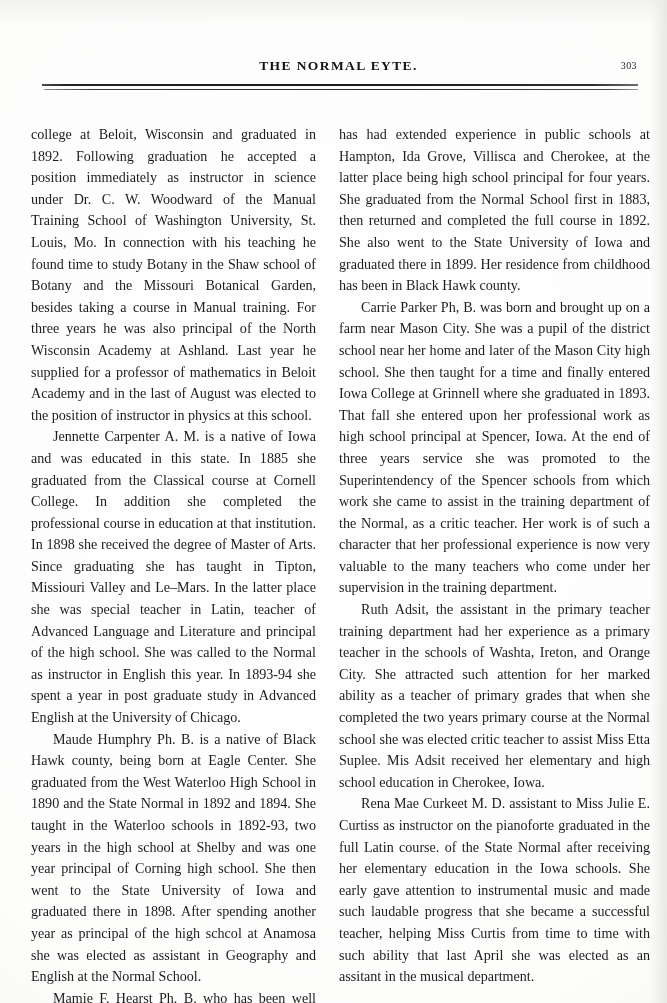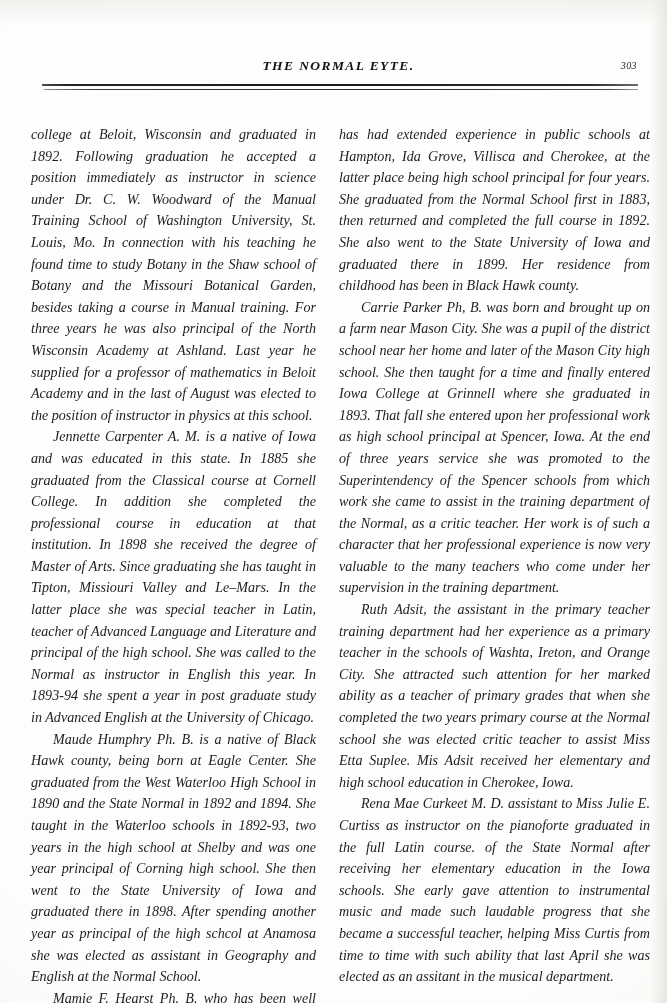--- a/index.html
+++ b/index.html
@@ -15,21 +15,20 @@
     overflow: hidden;
     position: relative;
   }
 
   
   .page {
     position: absolute;
     inset: 0;
     background:
       radial-gradient(ellipse 120% 95% at 50% 45%, #ffffff 0%, #fdfdfc 62%, #f4f3f0 88%, #ecebe7 100%);
-    font-style: italic;
   }
 
   .page-inner {
     position: absolute;
     left: 0; top: 0;
     width: 667px;
     height: 1003px;
   }
 
   

